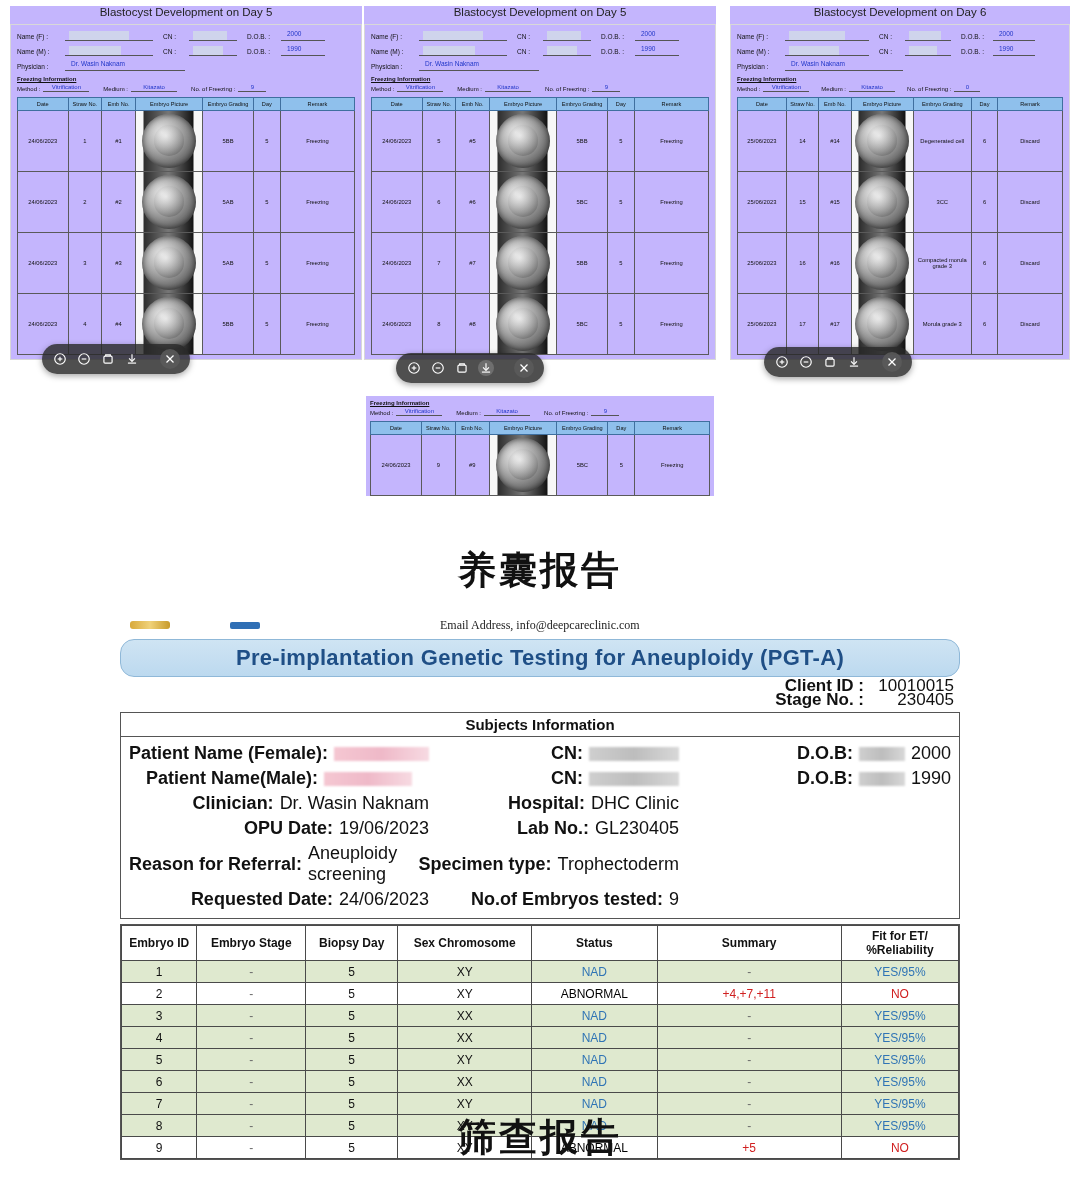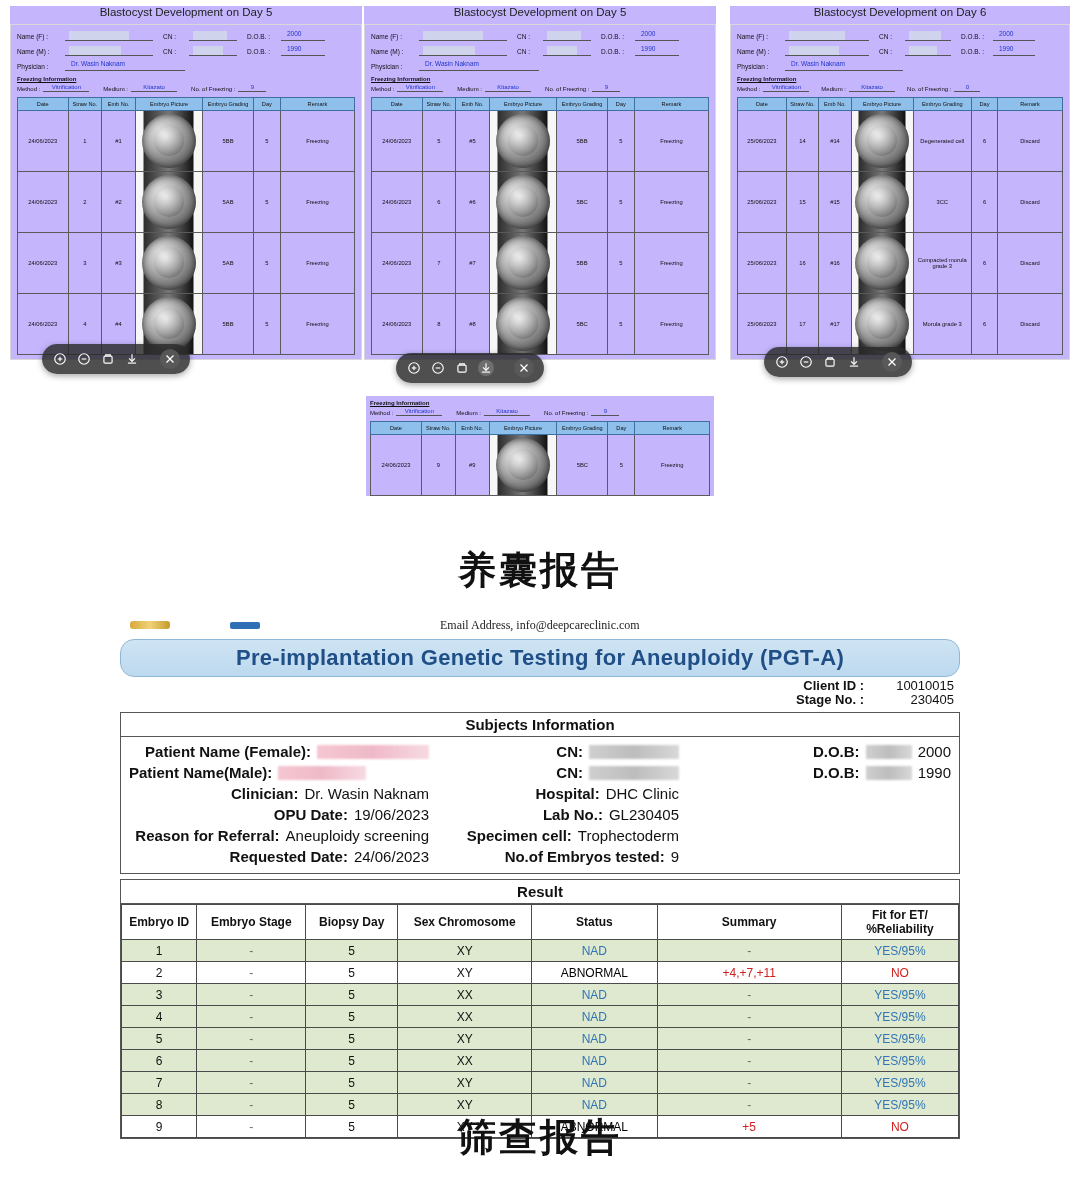--- a/index.html
+++ b/index.html
@@ -207,21 +207,21 @@
     border-radius: 14px;
     text-align: center;
     font-size: 22px;
     font-weight: bold;
     color: #1f4f86;
     padding: 5px 0;
     letter-spacing: .3px;
   }
   .pgt-ids {
     text-align: right;
-    font-size: 13px;
+    font-size: 17px;
     line-height: 14px;
     padding-right: 6px;
     color: #111;
   }
   .pgt-ids b { font-weight: bold; }
   .pgt-ids .v { display: inline-block; width: 90px; text-align: right; }
   .box {
     border: 1.5px solid #555;
     margin-top: 5px;
   }
@@ -230,21 +230,21 @@
     font-weight: bold;
     font-size: 15px;
     border-bottom: 1.5px solid #555;
     padding: 3px 0;
   }
   .subj-grid {
     display: grid;
     grid-template-columns: 300px 250px auto;
     row-gap: 4px;
     padding: 6px 8px 8px 8px;
-    font-size: 15px;
+    font-size: 18px;
   }
   .sg-cell { display: flex; align-items: center; }
   .sg-lab { font-weight: bold; margin-right: 6px; white-space: nowrap; }
   .sg-val { color: #111; }
   .blur-pink {
     width: 112px; height: 14px;
     background: linear-gradient(90deg,#f5c7d2,#efb9c8,#f7dae2);
     filter: blur(1px);
     display: inline-block;
   }
@@ -836,21 +836,21 @@
       <div class="sg-cell" style="justify-content:flex-end">
         <span class="sg-lab">CN:</span>
         <span class="blur-grey"></span>
       </div>
       <div class="sg-cell" style="justify-content:flex-end">
         <span class="sg-lab">D.O.B:</span>
         <span class="blur-grey sm"></span>
         <span class="sg-val" style="margin-left:6px">2000</span>
       </div>
 
-      <div class="sg-cell" style="justify-content:flex-start">
+      <div class="sg-cell" style="justify-content:center">
         <span class="sg-lab">Patient Name(Male):</span>
         <span class="blur-pink" style="width:88px"></span>
       </div>
       <div class="sg-cell" style="justify-content:flex-end">
         <span class="sg-lab">CN:</span>
         <span class="blur-grey"></span>
       </div>
       <div class="sg-cell" style="justify-content:flex-end">
         <span class="sg-lab">D.O.B:</span>
         <span class="blur-grey sm"></span>
@@ -875,39 +875,38 @@
         <span class="sg-lab">Lab No.:</span>
         <span class="sg-val">GL230405</span>
       </div>
       <div class="sg-cell"></div>
 
       <div class="sg-cell" style="justify-content:flex-end">
         <span class="sg-lab">Reason for Referral:</span>
         <span class="sg-val">Aneuploidy screening</span>
       </div>
       <div class="sg-cell" style="justify-content:flex-end">
-        <span class="sg-lab">Specimen cell:</span>
+        <span class="sg-lab">Specimen type:</span>
         <span class="sg-val">Trophectoderm</span>
       </div>
       <div class="sg-cell"></div>
 
       <div class="sg-cell" style="justify-content:flex-end">
         <span class="sg-lab">Requested Date:</span>
         <span class="sg-val">24/06/2023</span>
       </div>
       <div class="sg-cell" style="justify-content:flex-end">
         <span class="sg-lab">No.of Embryos tested:</span>
         <span class="sg-val">9</span>
       </div>
       <div class="sg-cell"></div>
     </div>
   </div>
 
   <div class="box">
-    <div class="box-title">Result</div>
     <table class="result">
       <colgroup>
           <col style="width:9%">
           <col style="width:13%">
           <col style="width:11%">
           <col style="width:16%">
           <col style="width:15%">
           <col style="width:22%">
           <col style="width:14%">
         </colgroup>

